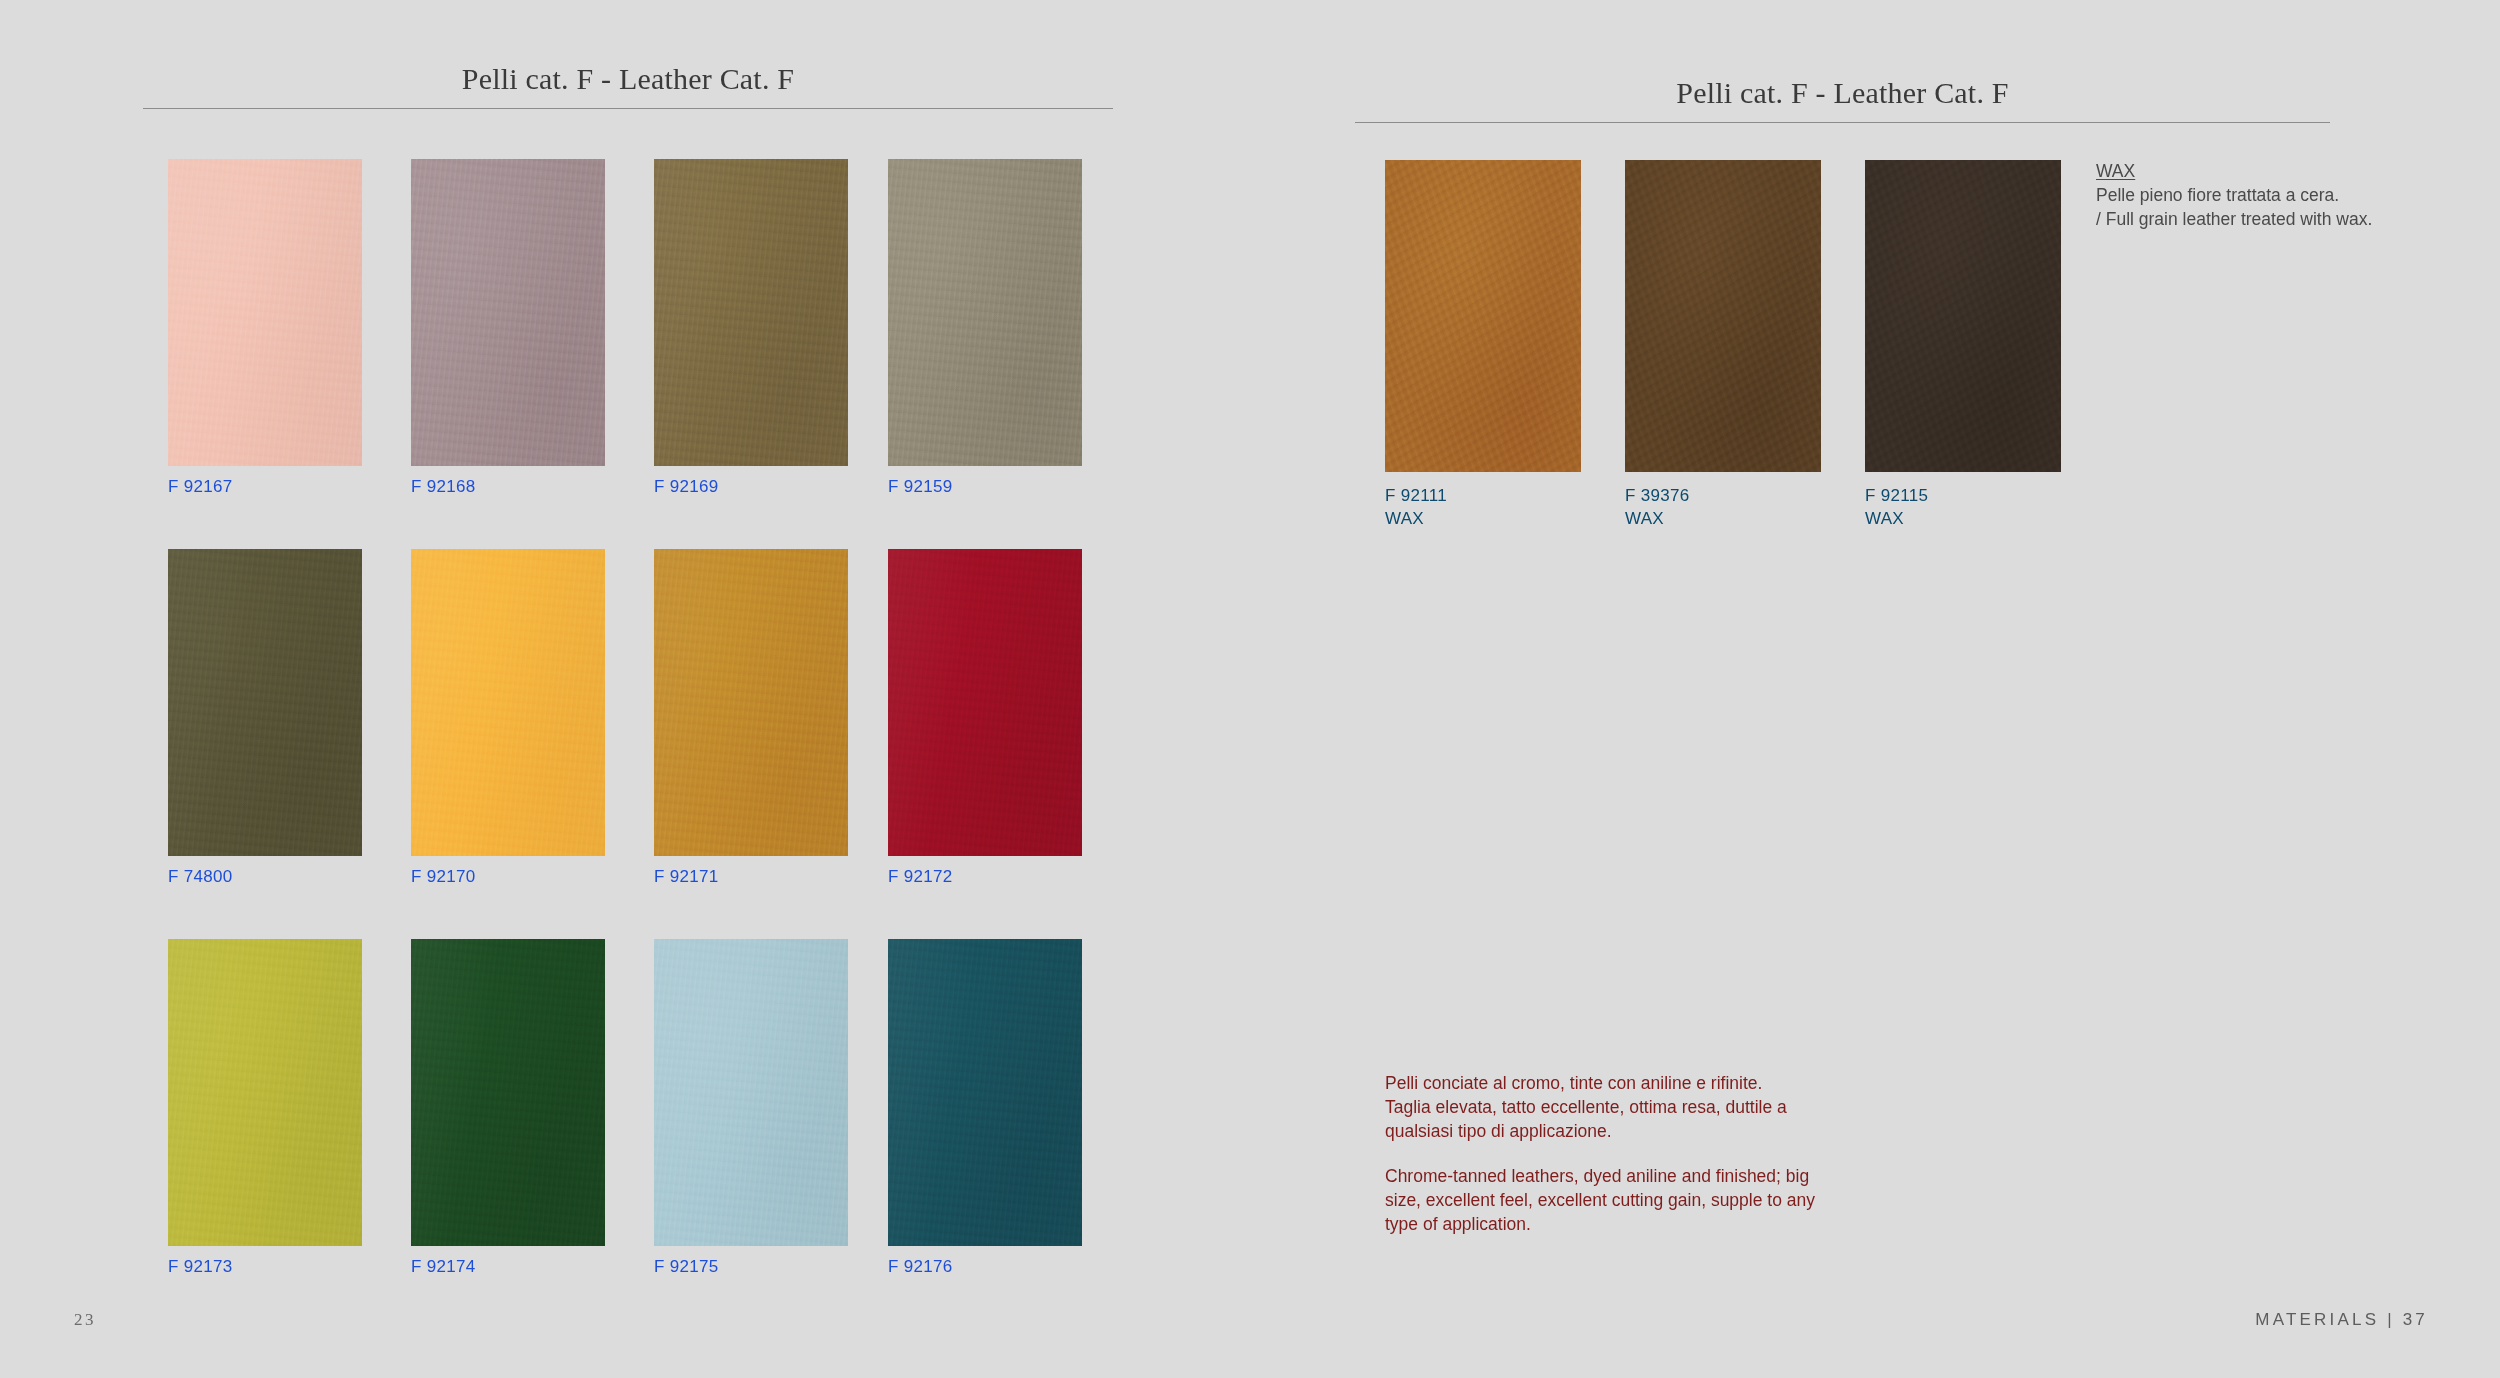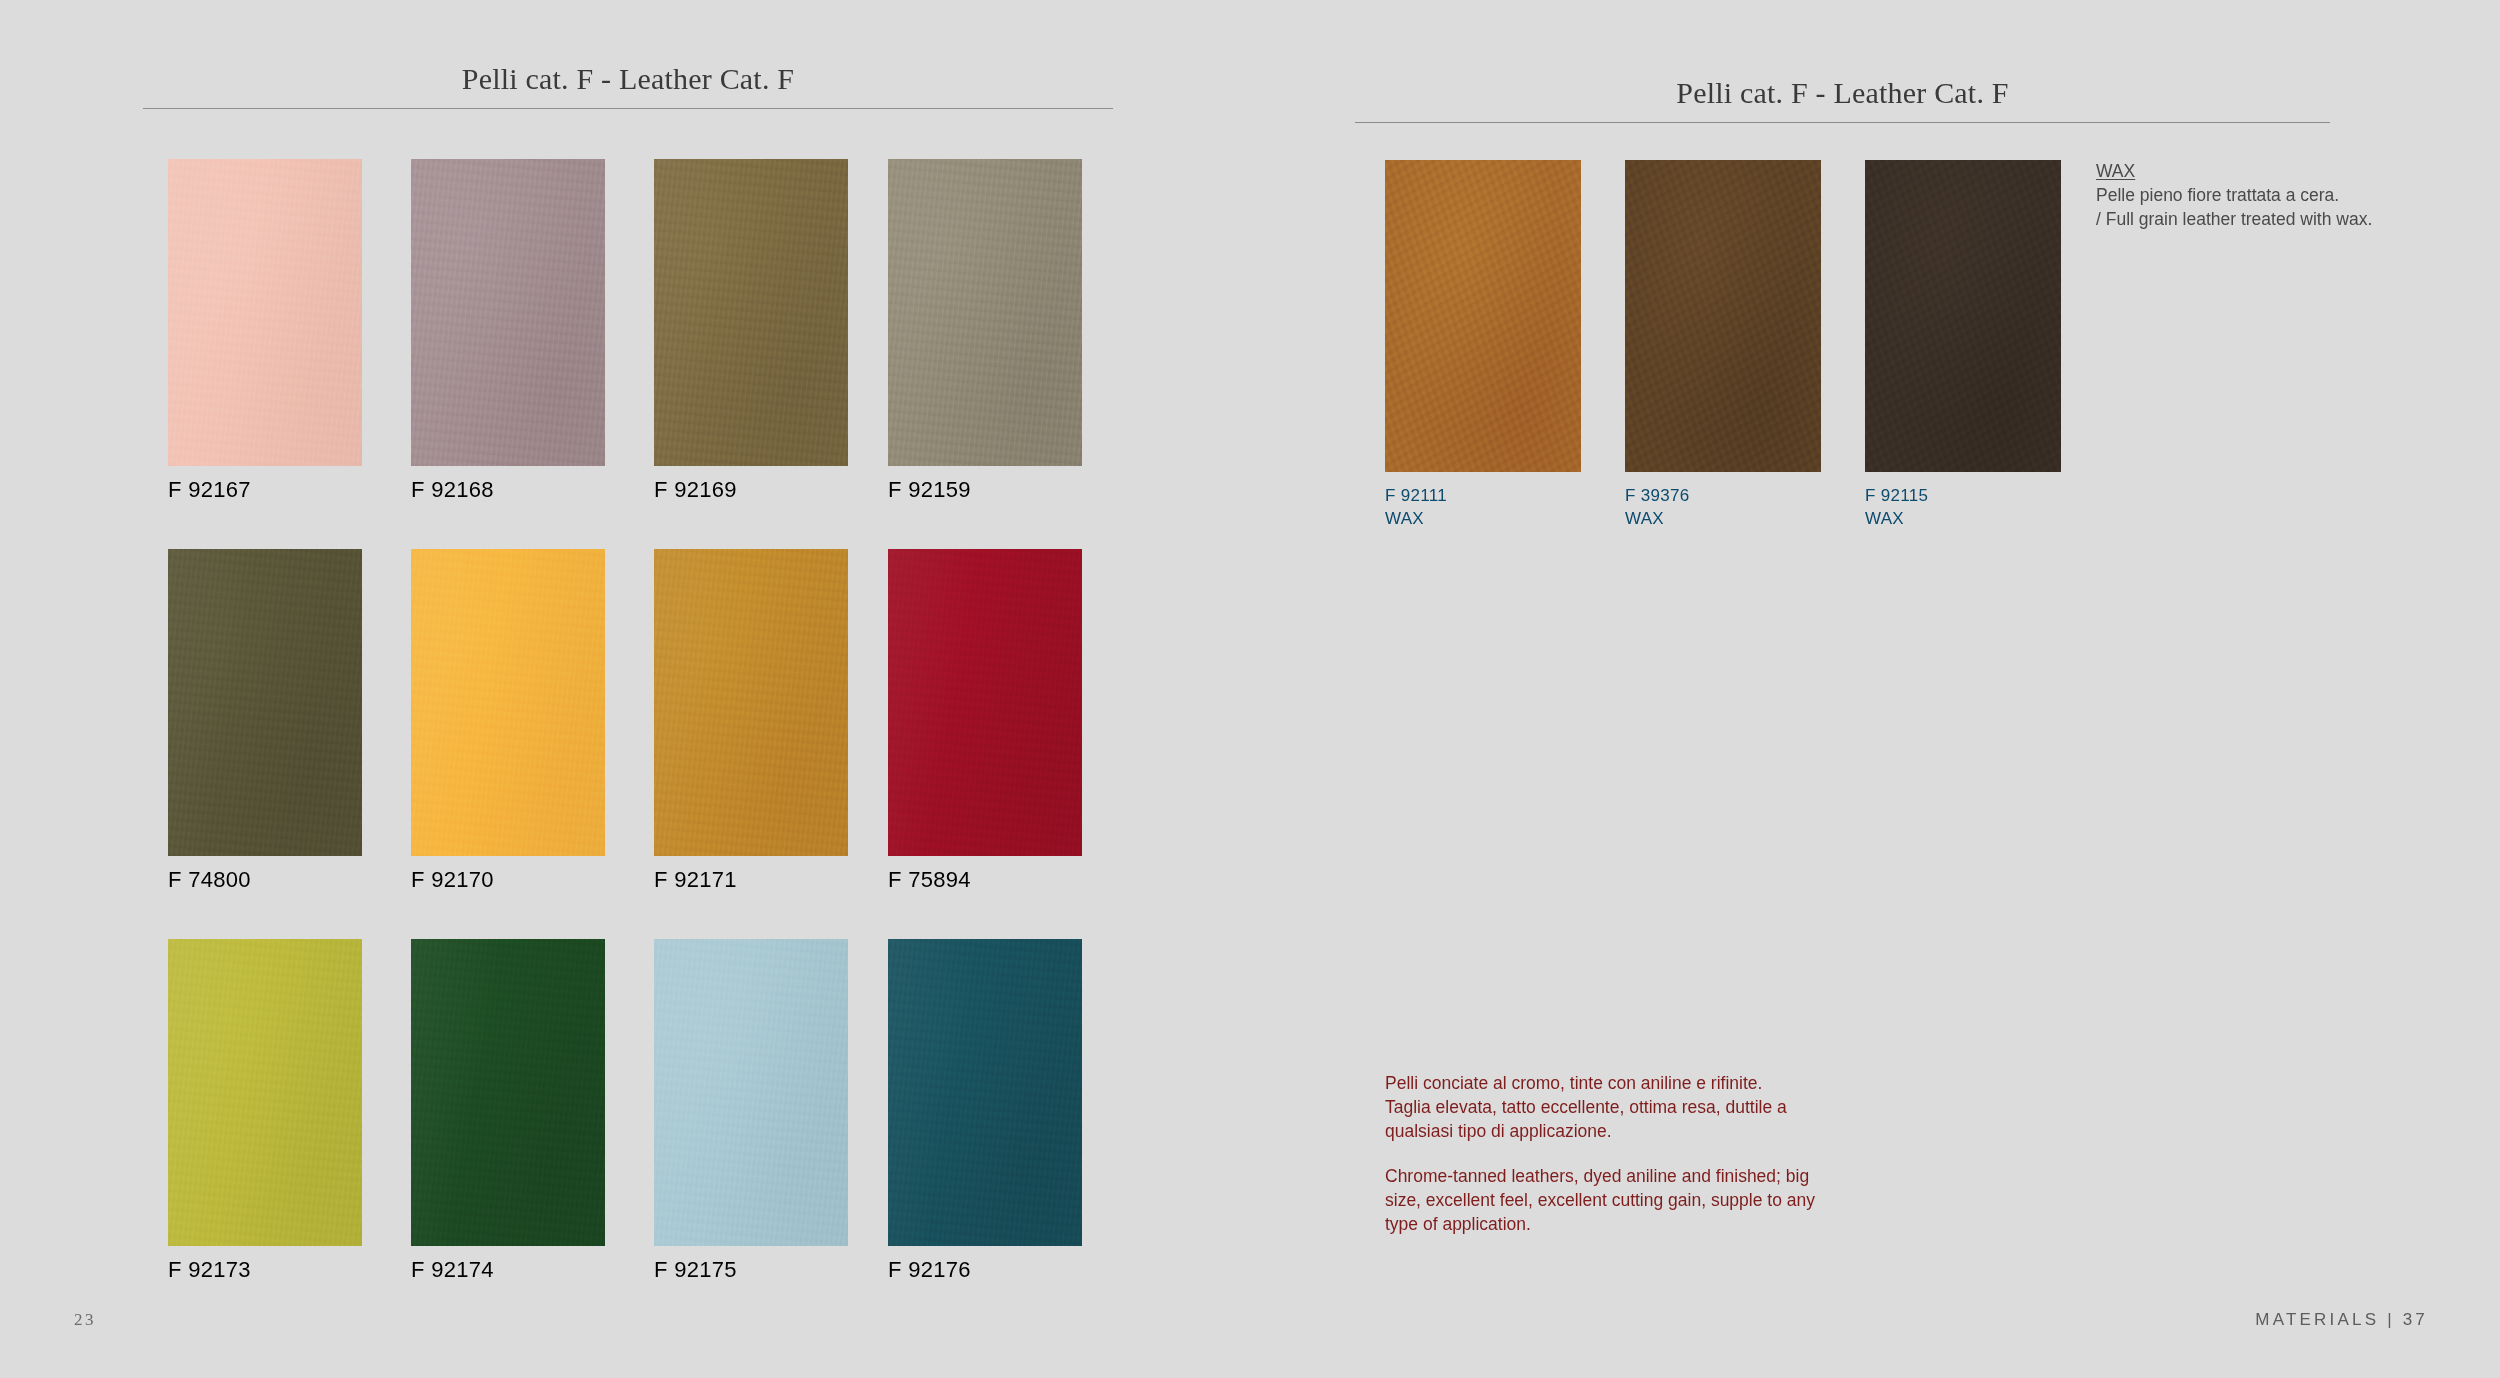--- a/index.html
+++ b/index.html
@@ -91,22 +91,22 @@
     pointer-events: none;
   }
   .swatch .sheen {
     position: absolute;
     inset: 0;
     background: linear-gradient(100deg, rgba(255,255,255,0.05) 0%, rgba(255,255,255,0.0) 38%, rgba(0,0,0,0.045) 100%);
     pointer-events: none;
   }
   .swatch-label {
     margin-top: 11px;
-    font-size: 22px;
-    color: #000000;
+    font-size: 17px;
+    color: #1d4ed8;
     letter-spacing: 0.3px;
     font-family: "Liberation Sans", sans-serif;
     white-space: nowrap;
   }
 
   
   .grid-right {
     position: absolute;
     left: 1385px;
     top: 160px;
@@ -252,21 +252,21 @@
         <div class="swatch-cell" style="left:486px">
           <div class="swatch" style="background-color: rgb(194, 138, 44);">
               <span class="sheen"></span>
             </div>
           <div class="swatch-label">F 92171</div>
         </div>
         <div class="swatch-cell" style="left:720px">
           <div class="swatch" style="background-color: rgb(157, 15, 36);">
               <span class="sheen"></span>
             </div>
-          <div class="swatch-label">F 75894</div>
+          <div class="swatch-label">F 92172</div>
         </div>
       </div>
 
       <div class="srow">
         <div class="swatch-cell" style="left:0px">
           <div class="swatch" style="background-color: rgb(188, 185, 60);">
               <span class="sheen"></span>
             </div>
           <div class="swatch-label">F 92173</div>
         </div>

